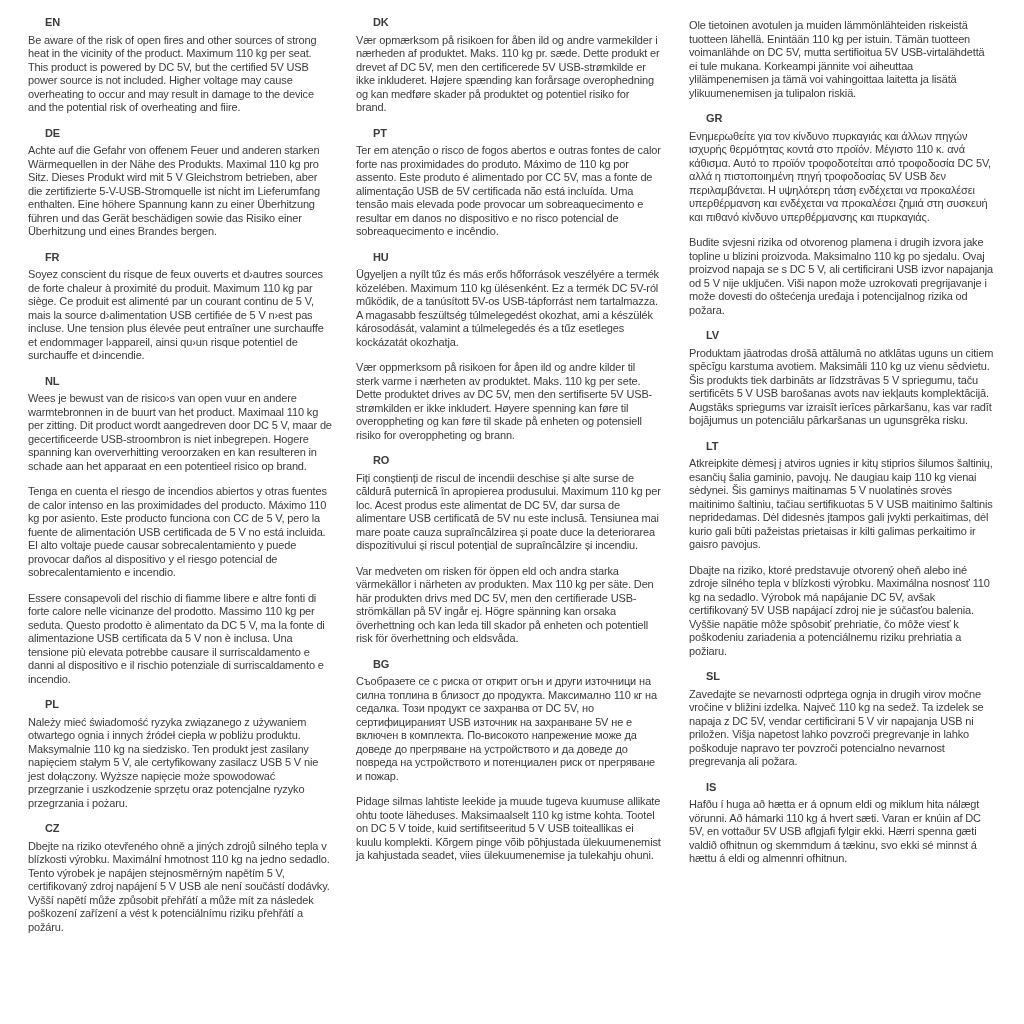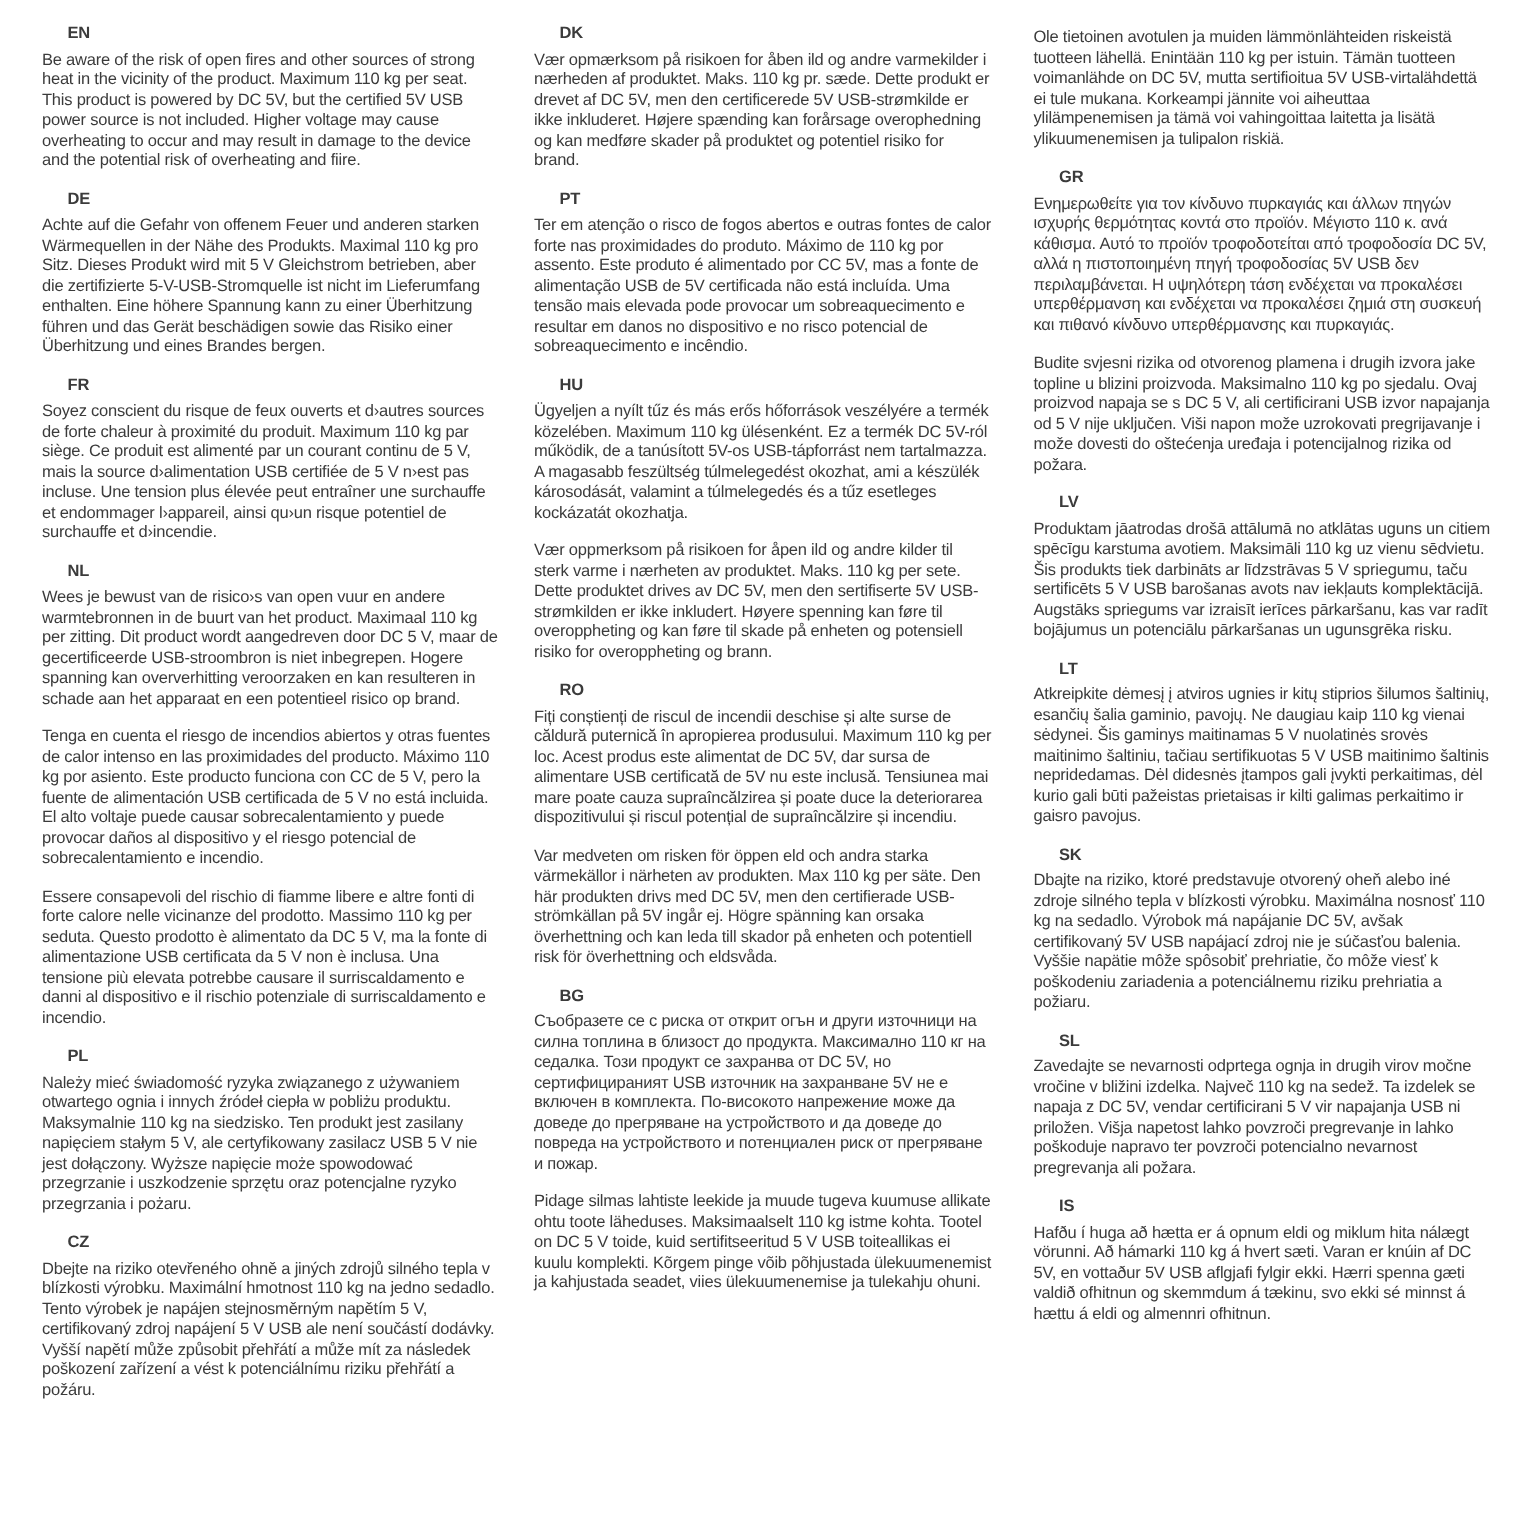--- a/index.html
+++ b/index.html
@@ -120,21 +120,20 @@
       </div>
       <div class="section">
         <div class="lang-code">LV</div>
         <p class="lang-text">Produktam jāatrodas drošā attālumā no atklātas uguns un citiem spēcīgu karstuma avotiem. Maksimāli 110 kg uz vienu sēdvietu. Šis produkts tiek darbināts ar līdzstrāvas 5 V spriegumu, taču sertificēts 5 V USB barošanas avots nav iekļauts komplektācijā. Augstāks spriegums var izraisīt ierīces pārkaršanu, kas var radīt bojājumus un potenciālu pārkaršanas un ugunsgrēka risku.</p>
       </div>
       <div class="section">
         <div class="lang-code">LT</div>
         <p class="lang-text">Atkreipkite dėmesį į atviros ugnies ir kitų stiprios šilumos šaltinių, esančių šalia gaminio, pavojų. Ne daugiau kaip 110 kg vienai sėdynei. Šis gaminys maitinamas 5 V nuolatinės srovės maitinimo šaltiniu, tačiau sertifikuotas 5 V USB maitinimo šaltinis nepridedamas. Dėl didesnės įtampos gali įvykti perkaitimas, dėl kurio gali būti pažeistas prietaisas ir kilti galimas perkaitimo ir gaisro pavojus.</p>
       </div>
       <div class="section">
-        <div class="lang-code">SK</div>
         <p class="lang-text">Dbajte na riziko, ktoré predstavuje otvorený oheň alebo iné zdroje silného tepla v blízkosti výrobku. Maximálna nosnosť 110 kg na sedadlo. Výrobok má napájanie DC 5V, avšak certifikovaný 5V USB napájací zdroj nie je súčasťou balenia. Vyššie napätie môže spôsobiť prehriatie, čo môže viesť k poškodeniu zariadenia a potenciálnemu riziku prehriatia a požiaru.</p>
       </div>
       <div class="section">
         <div class="lang-code">SL</div>
         <p class="lang-text">Zavedajte se nevarnosti odprtega ognja in drugih virov močne vročine v bližini izdelka. Največ 110 kg na sedež. Ta izdelek se napaja z DC 5V, vendar certificirani 5 V vir napajanja USB ni priložen. Višja napetost lahko povzroči pregrevanje in lahko poškoduje napravo ter povzroči potencialno nevarnost pregrevanja ali požara.</p>
       </div>
       <div class="section">
         <div class="lang-code">IS</div>
         <p class="lang-text">Hafðu í huga að hætta er á opnum eldi og miklum hita nálægt vörunni. Að hámarki 110 kg á hvert sæti. Varan er knúin af DC 5V, en vottaður 5V USB aflgjafi fylgir ekki. Hærri spenna gæti valdið ofhitnun og skemmdum á tækinu, svo ekki sé minnst á hættu á eldi og almennri ofhitnun.</p>
       </div>

